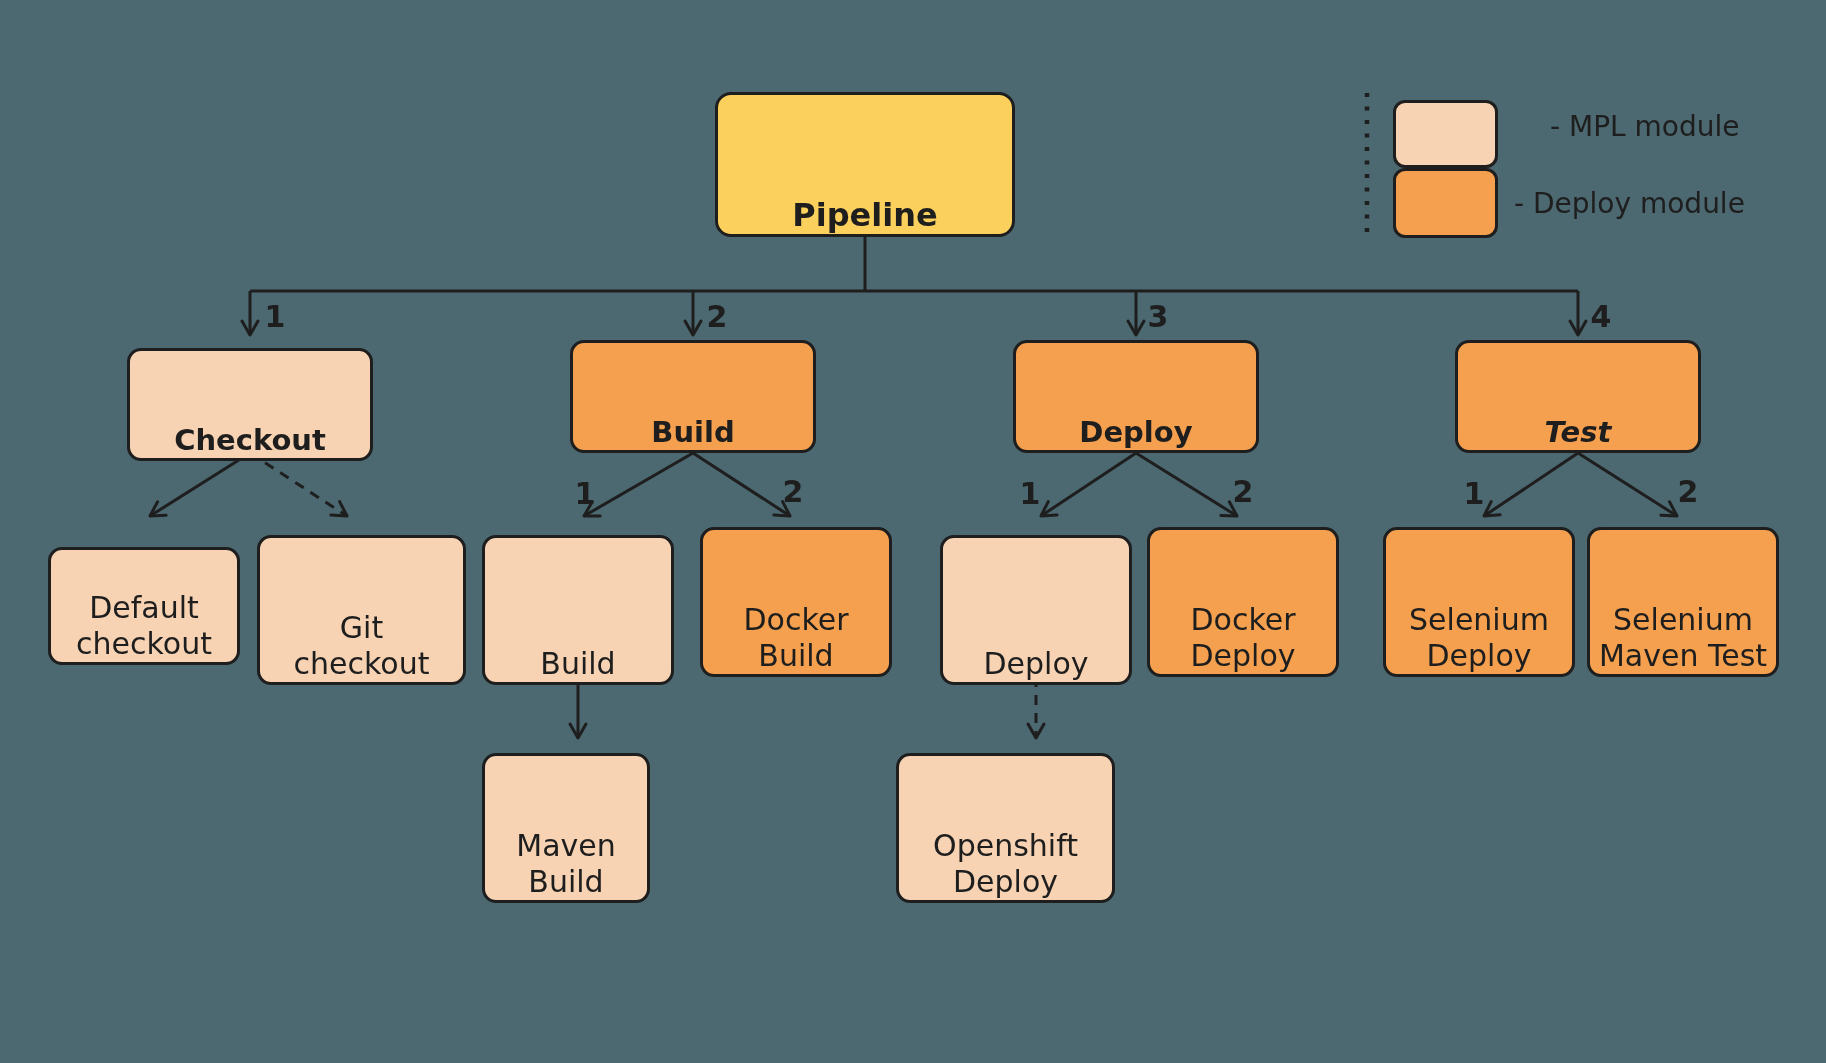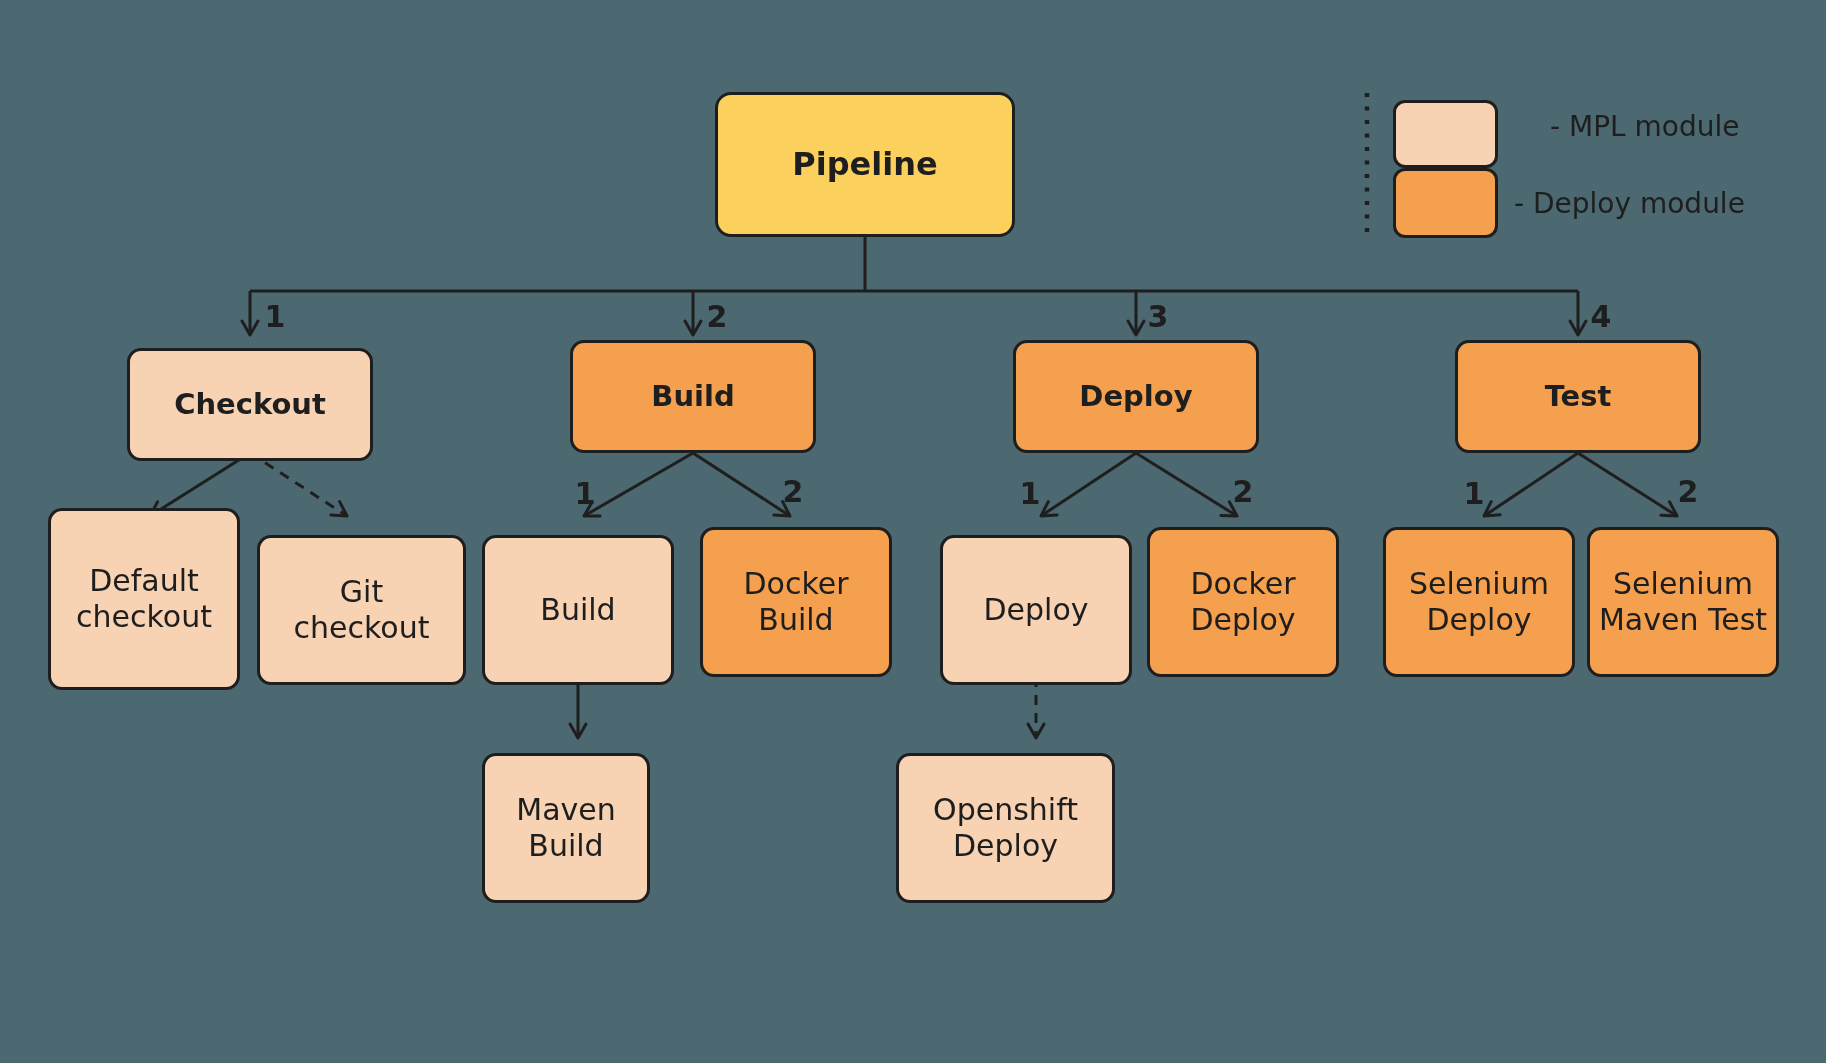--- a/index.html
+++ b/index.html
@@ -8,21 +8,21 @@
   }
   html,body{margin:0;padding:0;}
   body{background:var(--bg);font-family:"DejaVu Sans",sans-serif;}
   .canvas{position:relative;width:1826px;height:1063px;background:var(--bg);overflow:hidden;}
   svg.wires{position:absolute;left:0;top:0;width:1826px;height:1063px;}
   .wire{stroke:var(--line);stroke-width:3;fill:none;}
   .dash{stroke-dasharray:10 8;}
   .dots{stroke:var(--line);stroke-width:4.5;stroke-dasharray:4 9.5;fill:none;}
   .node{
     position:absolute;border:3px solid var(--line);
-    display:flex;align-items:center;justify-content:center;
+    display:flex;align-items:flex-end;justify-content:center;
     color:var(--text);text-align:center;box-sizing:border-box;
   }
   .r14{border-radius:14px;} .r16{border-radius:16px;} .r12{border-radius:12px;}
   .yellow{background:var(--yellow);} .peach{background:var(--peach);margin-top:8px;} .orange{background:var(--orange);}
   .nlabel{display:block;white-space:pre-line;line-height:1.2;}
   .hdr .nlabel{font-weight:bold;font-size:29px;}
   .root .nlabel{font-weight:bold;font-size:32px;}
   .child .nlabel{font-size:30px;}
   .elabel{
     position:absolute;transform:translate(-50%,-50%);
@@ -82,25 +82,25 @@
 
   <div class="node peach r14 hdr" style="left:127px;top:340px;width:246px;height:113px;">
     <span class="nlabel">Checkout</span>
   </div>
   <div class="node orange r14 hdr" style="left:570px;top:340px;width:246px;height:113px;">
     <span class="nlabel">Build</span>
   </div>
   <div class="node orange r14 hdr" style="left:1013px;top:340px;width:246px;height:113px;">
     <span class="nlabel">Deploy</span>
   </div>
-  <div class="node orange r14 hdr" style="left:1455px;top:340px;width:246px;height:113px;">
+  <div class="node orange r14 hdr" style="left:1455px;top:340px;width:246px;height:113px;font-style:italic;">
     <span class="nlabel">Test</span>
   </div>
 
-  <div class="node peach r14 child" style="left:48px;top:500px;width:192px;height:182px;">
+  <div class="node peach r14 child" style="left:48px;top:539px;width:192px;height:118px;">
     <span class="nlabel">Default
 checkout</span>
   </div>
   <div class="node peach r14 child" style="left:257px;top:527px;width:209px;height:150px;">
     <span class="nlabel">Git
 checkout</span>
   </div>
   <div class="node peach r14 child" style="left:482px;top:527px;width:192px;height:150px;">
     <span class="nlabel">Build</span>
   </div>

